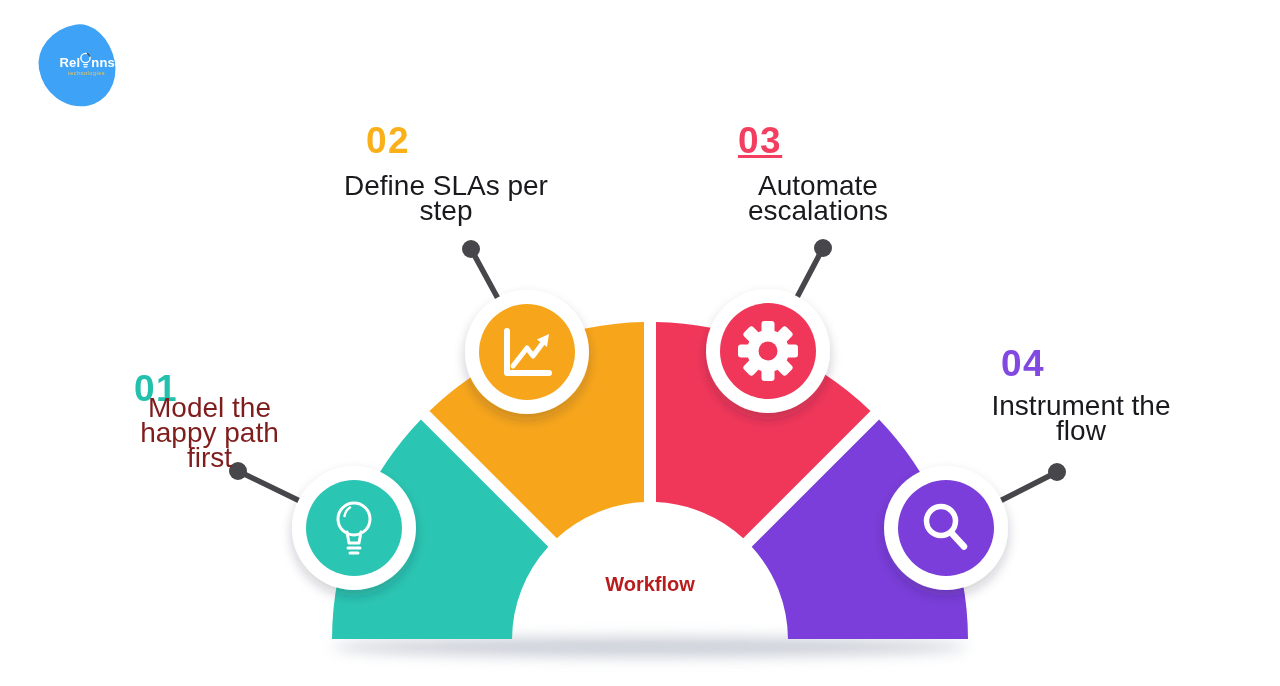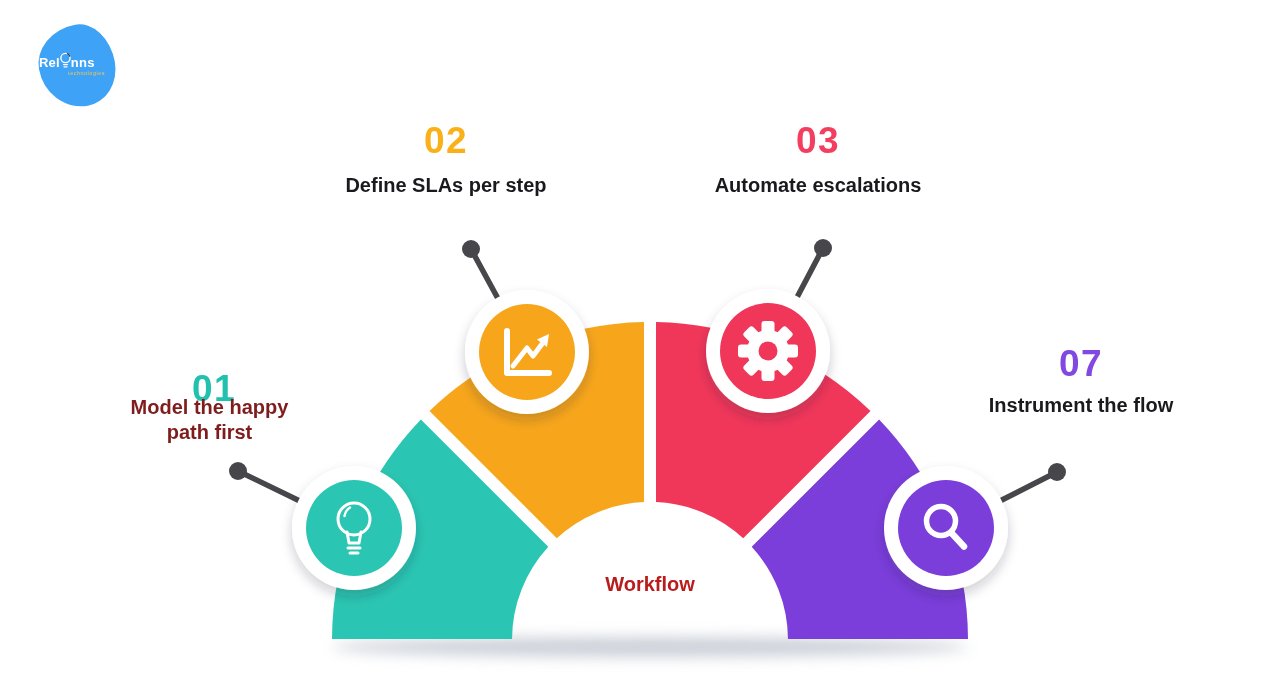--- a/index.html
+++ b/index.html
@@ -3,39 +3,39 @@
 <meta charset="utf-8">
 <style>
   html,body{margin:0;padding:0;background:#ffffff;}
   .stage{
     position:relative;width:1280px;height:686px;background:#ffffff;
     font-family:"Liberation Sans",sans-serif;overflow:hidden;
   }
   .diagram{position:absolute;left:0;top:0;}
   .step-num{
     position:absolute;font-weight:bold;font-size:37px;letter-spacing:1.5px;
-    text-align:center;
+    text-align:left;
   }
   .step-lbl{
-    position:absolute;font-weight:bold;font-size:20px;line-height:25px;
+    position:absolute;font-weight:normal;font-size:28px;line-height:25px;
     text-align:center;
   }
   .center-title{
     position:absolute;left:535px;top:573px;width:230px;text-align:center;
     font-weight:bold;font-size:20px;line-height:23.5px;
   }
   
   .logo{position:absolute;left:39px;top:25px;width:76px;height:82px;}
   .logo-blob{
     position:absolute;inset:0;
     border-radius:57% 43% 45% 55% / 46% 53% 47% 54%;
     transform:rotate(-10deg);
   }
   .logo-line{
-    position:absolute;left:0;right:0;top:26px;text-align:left;
+    position:absolute;left:0;right:0;top:26px;text-align:right;
     color:#ffffff;font-weight:bold;font-size:13px;letter-spacing:.2px;
     white-space:nowrap;
   }
   .logo-bulb{display:inline-block;vertical-align:-4px;margin:0 0px;}
   .logo-sub{
     position:absolute;right:10px;top:45px;font-size:5.5px;color:#F5C84F;
     letter-spacing:.5px;
   }
 </style>
 </head>
@@ -121,24 +121,24 @@
       <line x1="951.5" y1="533" x2="964" y2="546.5" stroke="#ffffff" stroke-width="6.5" stroke-linecap="round"></line>
     </g>
   </svg>
 
   <div class="step-num" style="left: 134px; top: 368px; width: 160px; color: rgb(33, 193, 173);">01</div>
   <div class="step-lbl" style="left: 117px; top: 395px; width: 185px; color: #7f1d1d;">Model the happy path first</div>
 
   <div class="step-num" style="left: 366px; top: 120px; width: 160px; color: rgb(250, 176, 24);">02</div>
   <div class="step-lbl" style="left: 331px; top: 173px; width: 230px; color: rgb(26, 26, 30);">Define SLAs per step</div>
 
-  <div class="step-num" style="left: 738px; top: 120px; width: 160px; color: rgb(244, 62, 96);">03</div>
+  <div class="step-num" style="left: 738px; top: 120px; width: 160px; color: rgb(244, 62, 96); text-decoration: underline;">03</div>
   <div class="step-lbl" style="left: 703px; top: 173px; width: 230px; color: rgb(26, 26, 30);">Automate escalations</div>
 
-  <div class="step-num" style="left: 1001px; top: 343px; width: 160px; color: rgb(130, 72, 226);">07</div>
+  <div class="step-num" style="left: 1001px; top: 343px; width: 160px; color: rgb(130, 72, 226);">04</div>
   <div class="step-lbl" style="left: 971px; top: 393px; width: 220px; color: rgb(26, 26, 30);">Instrument the flow</div>
 
   <div class="center-title" style="color: #b91c1c;">
     <div>Workflow</div>
   </div>
 
   <div class="logo">
     <div class="logo-blob" style="background: rgb(62, 162, 246);"></div>
     <div class="logo-line">
       <span>Rel</span><svg class="logo-bulb" width="11" height="20" viewBox="0 0 11 20">

